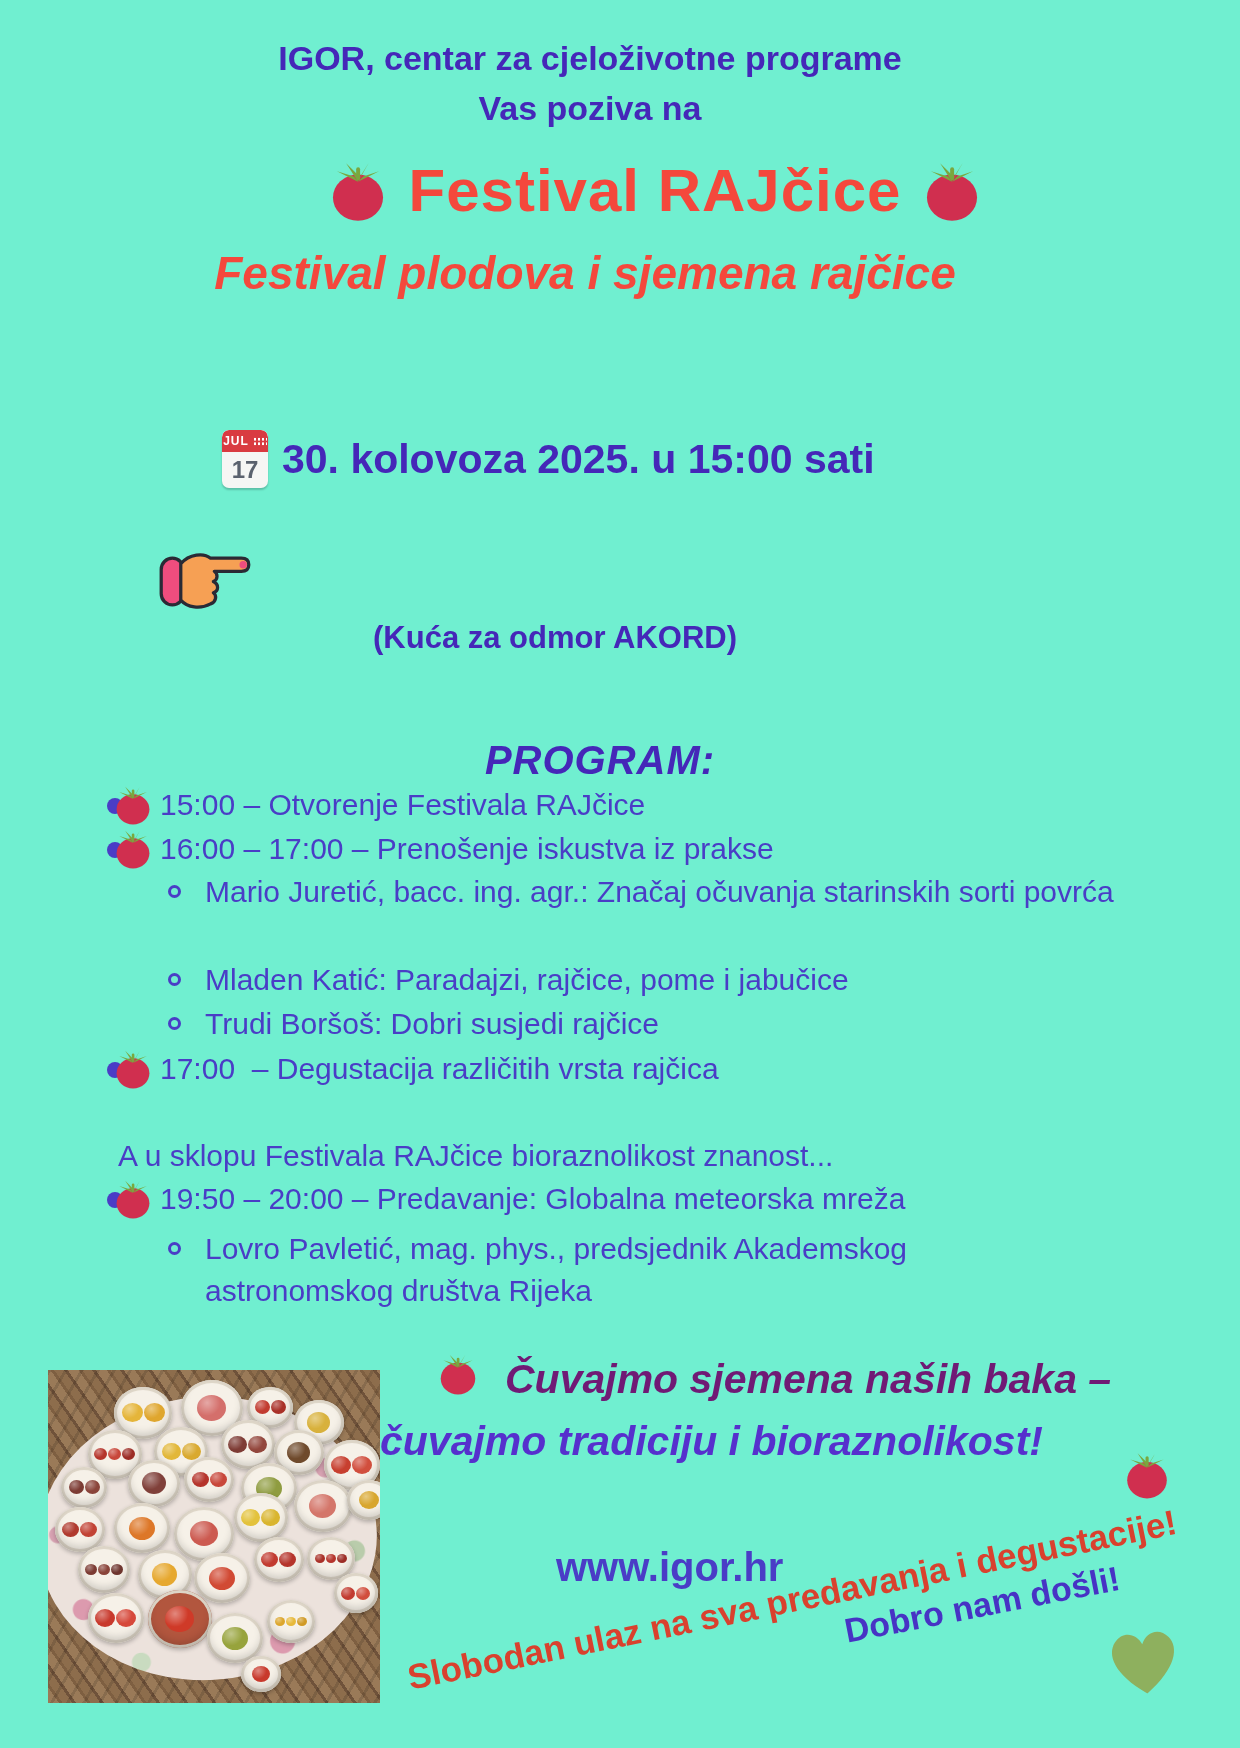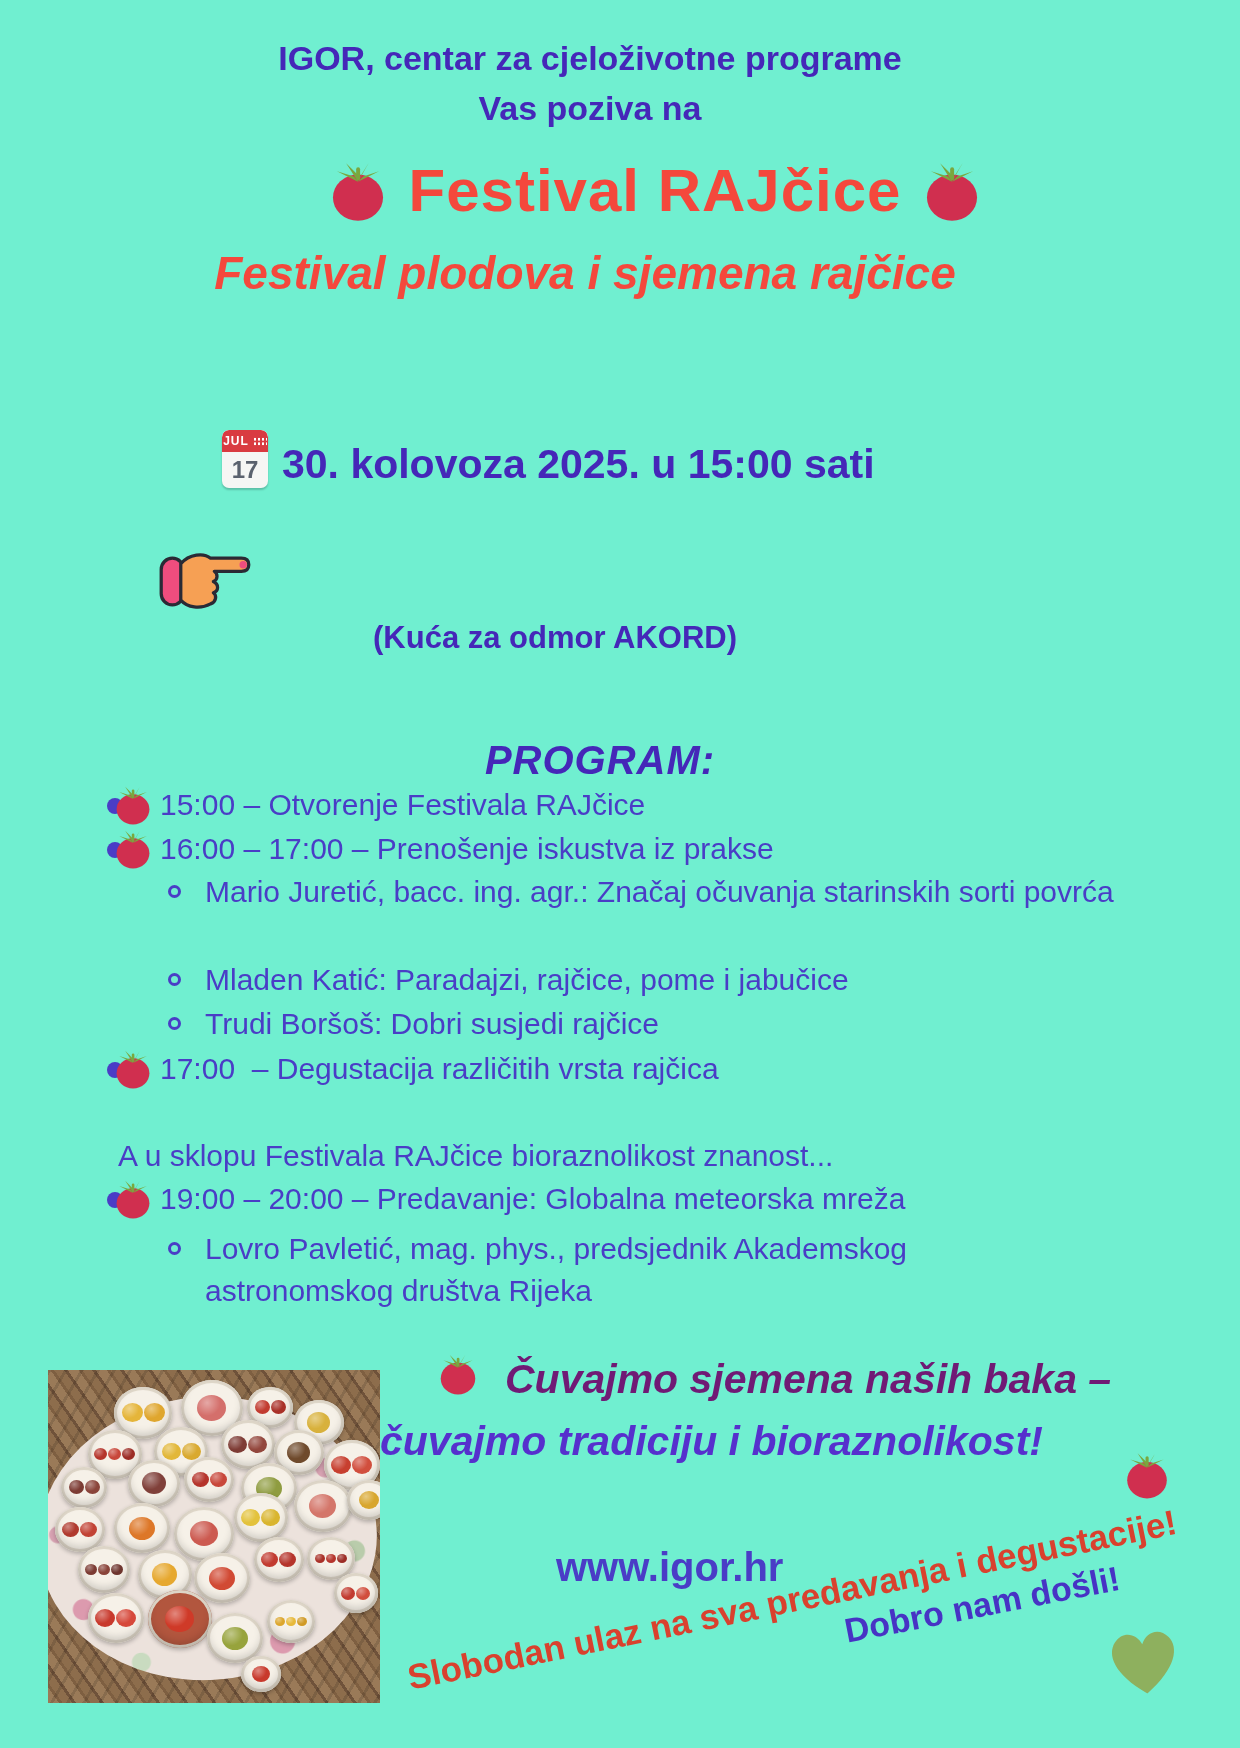--- a/index.html
+++ b/index.html
@@ -14,21 +14,21 @@
   .ctr{text-align:center;}
   .org1{top:36px;left:0;width:1180px;font-size:34px;font-weight:bold;color:var(--heading-purple);line-height:44px;}
   .org2{top:86px;left:0;width:1180px;font-size:34px;font-weight:bold;color:var(--heading-purple);line-height:44px;}
   .title-row{top:156px;left:70px;width:1170px;display:flex;align-items:center;justify-content:center;gap:22px;}
   .title-row h1{font-size:60px;font-weight:bold;color:var(--title-red);letter-spacing:1px;}
   .tomato{display:inline-block;line-height:0;}
   .t-lg{width:58px;height:64px;}
   .t-sm{width:40px;height:44px;}
   .t-bullet{width:38px;height:42px;}
   .subtitle{top:246px;left:0;width:1170px;font-size:46px;font-weight:bold;font-style:italic;color:var(--title-red);}
-  .date-row{top:430px;left:222px;display:flex;align-items:flex-end;gap:14px;}
+  .date-row{top:430px;left:222px;display:flex;align-items:center;gap:14px;}
   .date-text{font-size:41px;font-weight:bold;color:var(--heading-purple);}
   .cal{width:46px;height:58px;background:#f5f6f4;border-radius:7px;display:flex;flex-direction:column;box-shadow:0 2px 2px rgba(0,0,0,.2);overflow:hidden;flex:none;}
   .cal-top{height:22px;background:#d93b41;color:#fff;display:flex;align-items:center;justify-content:center;gap:4px;border-radius:7px 7px 0 0;font-size:12px;font-weight:bold;letter-spacing:1px;}
   .cal-dots{width:14px;height:9px;background:radial-gradient(circle,#fff 1.1px,transparent 1.4px);background-size:4px 4.5px;}
   .cal-day{flex:1;display:flex;align-items:center;justify-content:center;font-size:24px;font-weight:bold;color:#5a626e;}
   .loc-row{top:534px;left:158px;display:flex;align-items:center;gap:8px;}
   .hand{width:94px;height:82px;flex:none;line-height:0;}
   .loc-text{font-size:41px;font-weight:bold;color:var(--heading-purple);margin-top:10px;}
   .venue{top:620px;left:0;width:1110px;font-size:31px;font-weight:bold;color:var(--heading-purple);}
   .program-heading{top:738px;left:0;width:1200px;font-size:40px;font-weight:bold;font-style:italic;color:var(--heading-purple);letter-spacing:1px;}
@@ -181,21 +181,21 @@
         <i class="bdot"></i>
         <span class="tomato t-bullet"><svg viewBox="0 0 44 48" width="100%" height="100%">
   <ellipse cx="22" cy="29" rx="19" ry="17.5" fill="var(--tomato-red)"></ellipse>
   <polygon points="22,17 6,9 19,13" fill="var(--leaf-green)"></polygon>
   <polygon points="22,17 13,3 21,11" fill="var(--leaf-green)"></polygon>
   <polygon points="22,17 30,3 25,11" fill="var(--leaf-green)"></polygon>
   <polygon points="22,17 38,9 26,13" fill="var(--leaf-green)"></polygon>
   <rect x="20.6" y="6" width="3" height="10" rx="1.5" fill="var(--leaf-green)"></rect>
 </svg></span>
       </span>
-    <span class="ptext">19:00 – 20:00 – Predavanje: Globalna meteorska mreža</span>
+    <span class="ptext">19:50 – 20:00 – Predavanje: Globalna meteorska mreža</span>
   </div>
   <div class="pline sub" style="top:1228px">
     <span class="ring"></span>
     <span class="ptext" style="width:780px">Lovro Pavletić, mag. phys., predsjednik Akademskog astronomskog društva Rijeka</span>
   </div>
 
   <div class="abs photo">
     <div class="cloth"></div>
     <div class="bowls">
         <div class="bowl" style="left: 20%; top: 5%; width: 58px; height: 52px;">

